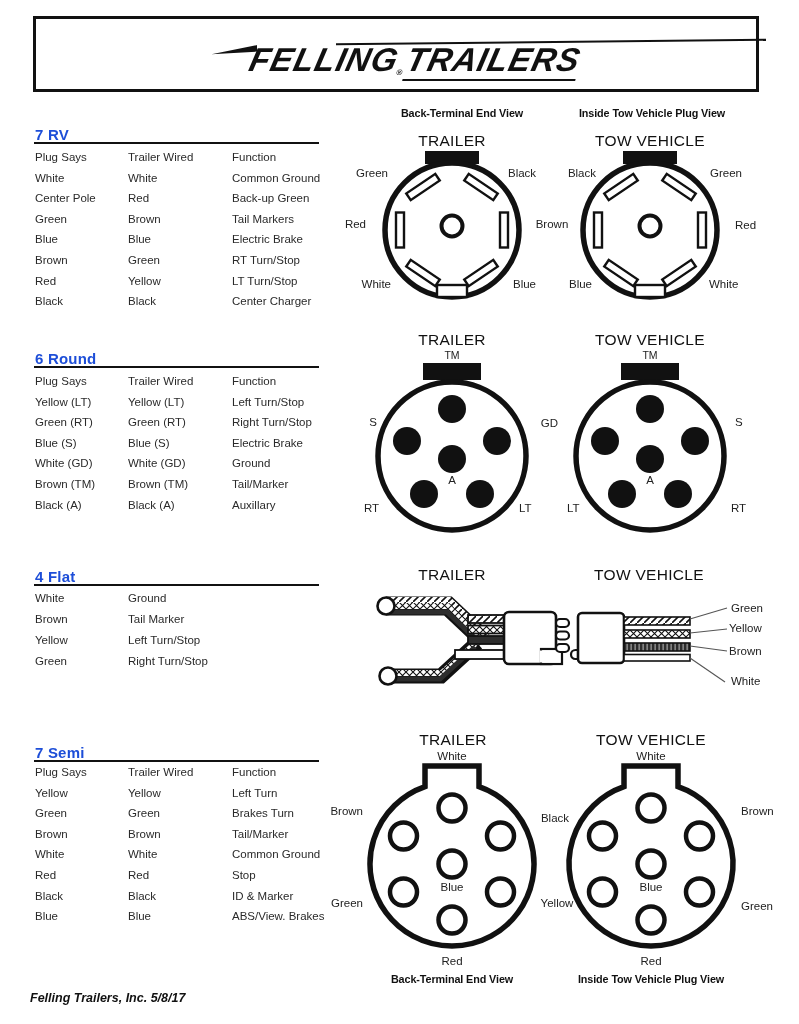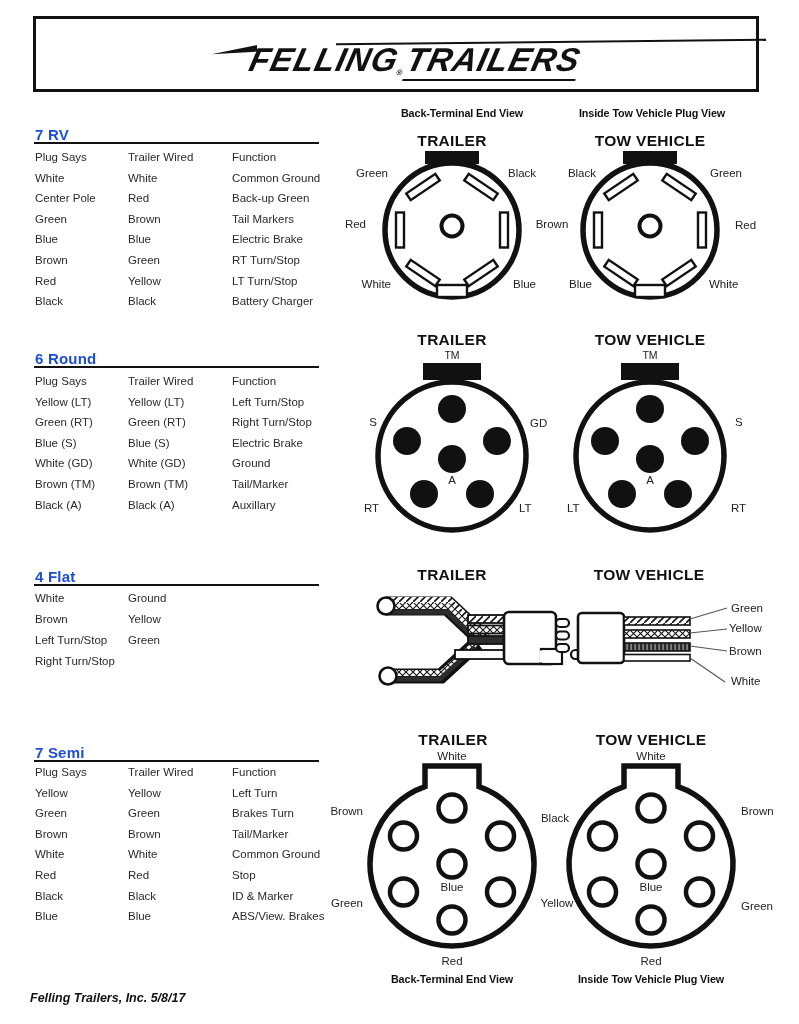--- a/index.html
+++ b/index.html
@@ -19,21 +19,21 @@
             font-variant:small-caps;font-weight:700;font-size:19px;letter-spacing:1px;color:#111;}
   
   .sec-h{position:absolute;left:35px;font-size:15px;font-weight:700;color:#1d4ed8;letter-spacing:.2px;}
   .sec-line{position:absolute;left:34px;width:285px;height:2px;background:#111;}
   .tbl{position:absolute;left:35px;display:grid;grid-template-columns:93px 104px auto;
        grid-auto-rows:20.6px;font-size:11.5px;color:#2a2a2a;width:330px;}
   .tbl2{grid-template-columns:93px auto;grid-auto-rows:21px;}
   .cell{white-space:nowrap;}
   
   .view-cap{position:absolute;text-align:center;font-size:10.8px;font-weight:700;color:#111;letter-spacing:-0.1px;}
-  .conn-title{position:absolute;text-align:center;font-size:15.5px;font-weight:700;color:#111;letter-spacing:.3px;}
+  .conn-title{position:absolute;text-align:center;font-size:15.5px;font-weight:400;color:#111;letter-spacing:.3px;}
   .lbl{position:absolute;font-size:11.5px;color:#222;white-space:nowrap;}
   .sm{font-size:10.5px;}
   .dia{position:absolute;}
   .footer{position:absolute;left:30px;top:991px;font-size:12.5px;font-weight:700;font-style:italic;color:#111;}
 </style>
 </head>
 <body>
 
 <div class="page">
 
@@ -63,21 +63,21 @@
       <span class="cell">Blue</span>
       <span class="cell">Electric Brake</span>
       <span class="cell">Brown</span>
       <span class="cell">Green</span>
       <span class="cell">RT Turn/Stop</span>
       <span class="cell">Red</span>
       <span class="cell">Yellow</span>
       <span class="cell">LT Turn/Stop</span>
       <span class="cell">Black</span>
       <span class="cell">Black</span>
-      <span class="cell">Battery Charger</span>
+      <span class="cell">Center Charger</span>
     </div>
 
   <div class="view-cap" style="left:382px;top:107px;width:160px">Back-Terminal End View</div>
   <div class="view-cap" style="left:568px;top:107px;width:168px">Inside Tow Vehicle Plug View</div>
   <div class="conn-title" style="left:392px;top:132px;width:120px">TRAILER</div>
   <div class="conn-title" style="left:578px;top:132px;width:144px">TOW VEHICLE</div>
 
   <svg class="dia" style="left:330px;top:140px" width="469" height="170" viewBox="330 140 469 170">
 
     <g>
@@ -175,35 +175,36 @@
         <circle cx="622" cy="494" r="14"></circle>
         <circle cx="678" cy="494" r="14"></circle>
         <circle cx="650" cy="459" r="14"></circle>
       </g>
     </g>
   </svg>
 
   <div class="lbl sm" style="left:427px;top:349px;width:50px;text-align:center">TM</div>
   <div class="lbl sm" style="left:625px;top:349px;width:50px;text-align:center">TM</div>
   <div class="lbl" style="left:347px;top:416px;width:30px;text-align:right">S</div>
-  <div class="lbl" style="left:530px;top:417px;width:44px;text-align:left">GD</div>
+  <div class="lbl" style="left:514px;top:417px;width:44px;text-align:right">GD</div>
   <div class="lbl" style="left:735px;top:416px;width:30px">S</div>
   <div class="lbl" style="left:344px;top:502px;width:35px;text-align:right">RT</div>
   <div class="lbl" style="left:519px;top:502px;width:35px">LT</div>
   <div class="lbl" style="left:567px;top:502px;width:30px">LT</div>
   <div class="lbl" style="left:731px;top:502px;width:35px">RT</div>
   <div class="lbl" style="left:442px;top:474px;width:20px;text-align:center">A</div>
   <div class="lbl" style="left:640px;top:474px;width:20px;text-align:center">A</div>
 
   <div class="sec-h" style="top:568px">4 Flat</div>
   <div class="sec-line" style="top:584px"></div>
   <div class="tbl tbl2" style="top:592px">
       <span class="cell">White</span>
       <span class="cell">Ground</span>
       <span class="cell">Brown</span>
+      <span class="cell">Tail Marker</span>
       <span class="cell">Yellow</span>
       <span class="cell">Left Turn/Stop</span>
       <span class="cell">Green</span>
       <span class="cell">Right Turn/Stop</span>
     </div>
 
   <div class="conn-title" style="left:392px;top:566px;width:120px">TRAILER</div>
   <div class="conn-title" style="left:577px;top:566px;width:144px">TOW VEHICLE</div>
 
   <svg class="dia" style="left:360px;top:585px" width="439" height="115" viewBox="360 585 439 115">

